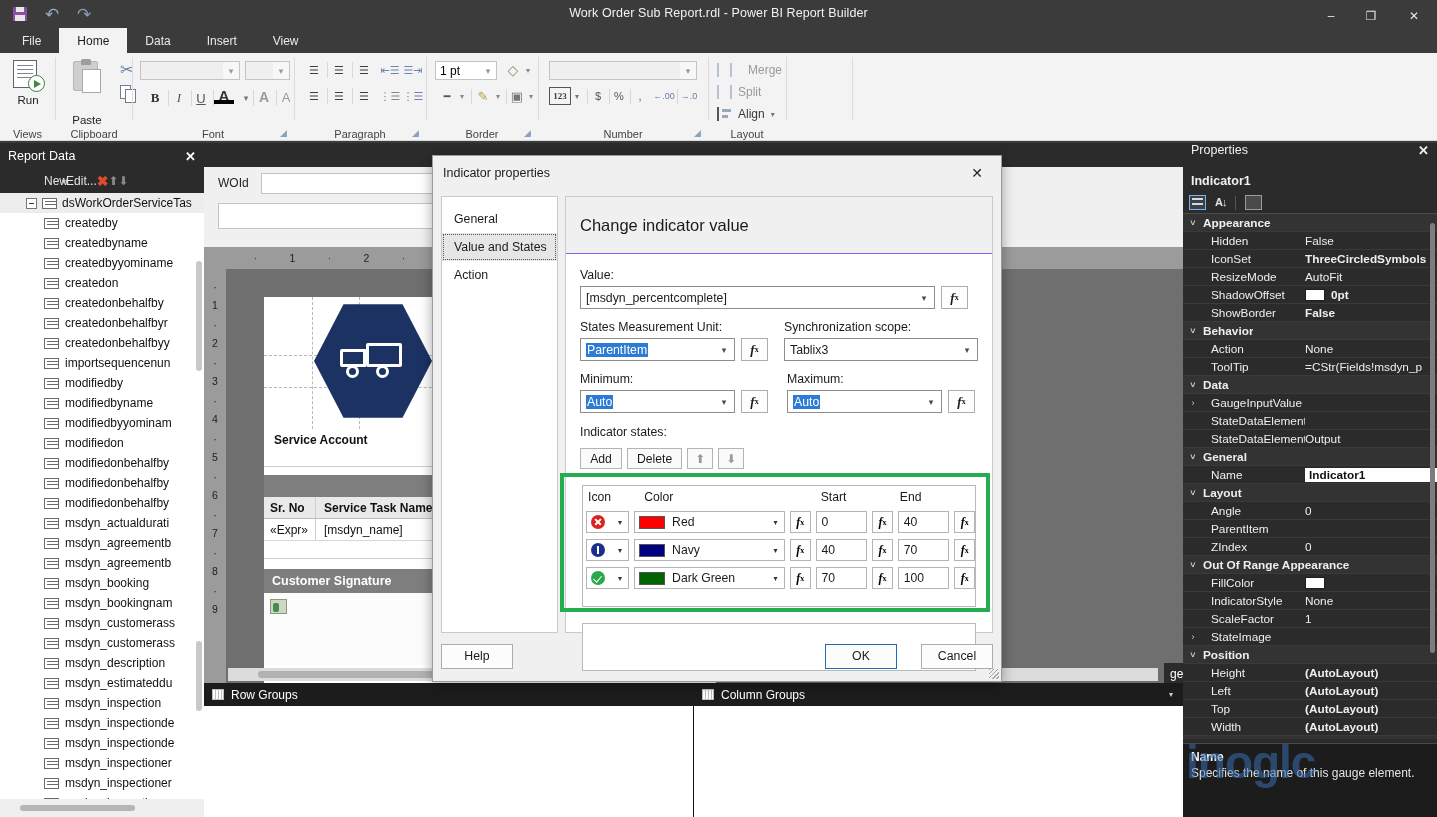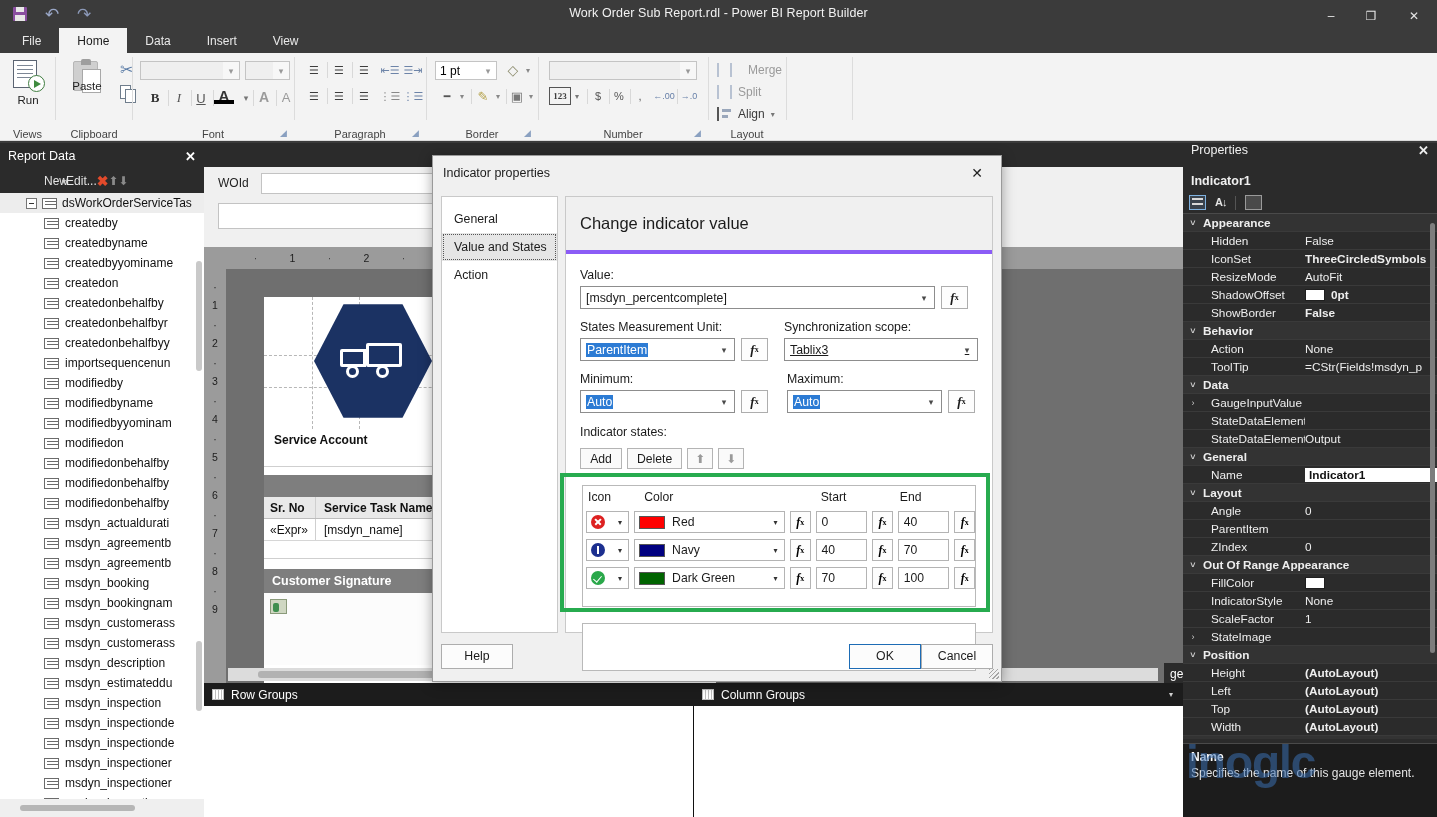--- a/index.html
+++ b/index.html
@@ -52,21 +52,21 @@
   .run-doc i { position:absolute; left:3px; width:16px; height:1.4px; background:#7d8795; }
   .run-play { position:absolute; right:0; bottom:1px; width:17px; height:17px; border-radius:50%; border:1.6px solid #3f7d3f; background:#fff; }
   .run-play::after { content:""; position:absolute; left:5px; top:3.5px; border-left:7px solid #3f8b3f; border-top:4.5px solid transparent; border-bottom:4.5px solid transparent; }
   .runlbl { font-size:11.5px; color:#222; }
 
   
   .paste-ico { position:absolute; left:12px; top:6px; width:38px; height:36px; }
   .clip-board { position:absolute; left:5px; top:2px; width:25px; height:30px; background:#cfcfcf; border:1px solid #b6b6b6; border-radius:2px; }
   .clip-clip { position:absolute; left:13px; top:0px; width:10px; height:6px; background:#9e9e9e; border-radius:2px 2px 0 0; }
   .clip-page { position:absolute; left:14px; top:10px; width:19px; height:24px; background:#fff; border:1px solid #a8a8a8; }
-  .pastelbl { position:absolute; left:0; top:27px; width:62px; text-align:center; font-size:11.5px; color:#222; }
+  .pastelbl { position:absolute; left:0; top:61px; width:62px; text-align:center; font-size:11.5px; color:#222; }
   .scissors { position:absolute; left:64px; top:8px; width:18px; height:18px; color:#5b7ca6; font-size:16px; line-height:18px; }
   .copyic { position:absolute; left:64px; top:32px; width:20px; height:18px; }
   .copyic .p1 { position:absolute; left:0; top:0; width:11px; height:14px; border:1.3px solid #6f7d8c; background:#fff; }
   .copyic .p2 { position:absolute; left:5px; top:4px; width:11px; height:14px; border:1.3px solid #6f7d8c; background:#fff; }
 
   
   .fcombo { position:absolute; height:19px; border:1px solid #c4c4c4; background:#f7f7f7; display:flex; align-items:center; }
   .fcombo .fld { flex:1; height:100%; background:#efefef; }
   .fcombo .cv { width:16px; text-align:center; color:#999; font-size:9px; }
   .fontbtn { position:absolute; width:20px; height:20px; display:flex; align-items:center; justify-content:center; font-size:13px; color:#333; }
@@ -210,21 +210,21 @@
   
   .dlg { position:absolute; left:432px; top:155px; width:570px; height:527px; background:#f0f0f0;
          border:1px solid #9a9a9a; box-shadow:0 2px 12px rgba(0,0,0,.35); }
   .dlg-title { height:33px; background:#f0f0f0; display:flex; align-items:center; padding:0 10px; font-size:12.5px; color:#1b1b1b; }
   .dlg-x { margin-left:auto; width:28px; height:28px; display:flex; align-items:center; justify-content:center; font-size:14px; color:#222; }
   .dlg-body { position:absolute; left:8px; top:40px; right:8px; bottom:48px; display:flex; gap:7px; }
   .navpane { width:125px; background:#fff; border:1px solid #c9c9c9; padding-top:8px; }
   .navitem { height:28px; display:flex; align-items:center; padding-left:12px; font-size:12.3px; color:#1b1b1b; }
   .navitem.sel { background:#e6e6e6; outline:1px dotted #555; outline-offset:-2px; }
   .contentpane { flex:1; background:#fff; border:1px solid #c9c9c9; position:relative; }
-  .cp-head { height:57px; background:#f0f0f0; border-bottom:4px solid #8b5cf6; display:flex; align-items:center; padding-left:14px; }
+  .cp-head { height:57px; background:#f0f0f0; border-bottom:1px solid #8b5cf6; display:flex; align-items:center; padding-left:14px; }
   .cp-head h2 { margin:0; font-size:16.5px; font-weight:normal; color:#1b1b1b; }
   .cp-inner { padding:14px 14px 0 14px; }
   .flabel { font-size:12.3px; color:#1b1b1b; margin-bottom:4px; }
   .row { display:flex; align-items:center; gap:6px; }
   .combo { height:23px; border:1px solid #8d8d8d; background:#fff; display:flex; align-items:center; padding-left:5px; font-size:12.3px; color:#1b1b1b; }
   .combo .cv { margin-left:auto; width:20px; text-align:center; color:#4a4a4a; font-size:9px; }
   .combo .selhl { background:#2c7bd4; color:#fff; padding:0 1px; }
   .fxbtn { width:27px; height:23px; border:1px solid #adadad; background:#fdfdfd; display:flex; align-items:center; justify-content:center;
            font-family:"Liberation Serif", serif; font-style:italic; font-size:13px; font-weight:bold; color:#1b1b1b; }
   .fxbtn sub { font-size:8px; font-style:normal; }
@@ -255,21 +255,21 @@
   .colorcombo { width:178px; height:22px; border:1px solid #b4b4b4; background:#fff; display:flex; align-items:center; padding-left:4px; gap:7px; font-size:12.2px; color:#1b1b1b; }
   .csw { width:26px; height:13px; border:1px solid #555; flex:none; }
   .colorcombo .dd { margin-left:auto; width:17px; text-align:center; color:#333; font-size:8px; }
   .numbox { width:60px; height:22px; border:1px solid #b4b4b4; background:#fff; display:flex; align-items:center; padding-left:5px; font-size:12.2px; color:#1b1b1b; }
   .fxsm { width:24px; height:22px; border:1px solid #b4b4b4; background:#fdfdfd; display:flex; align-items:center; justify-content:center;
           font-family:"Liberation Serif", serif; font-style:italic; font-weight:bold; font-size:12px; }
   .bottombox { position:absolute; left:2px; top:150px; right:2px; height:48px; border:1px solid #b9b9b9; background:#fff; }
   .dlg-foot { position:absolute; left:8px; right:8px; bottom:8px; height:34px; display:flex; align-items:center; }
   .dbtn { height:25px; width:72px; border:1px solid #adadad; background:#fcfcfc; font-size:12.3px; display:flex; align-items:center; justify-content:center; color:#1b1b1b; }
   .dbtn.primary { border:1.6px solid #1d6cb5; }
-  .dlg-foot .right { margin-left:auto; display:flex; gap:0; }
+  .dlg-foot .right { margin-left:auto; display:flex; gap:24px; }
   .resizer { position:absolute; right:2px; bottom:2px; width:10px; height:10px;
      background:repeating-linear-gradient(135deg,#a5a5a5 0 1px,transparent 1px 3px); }
 </style>
 </head>
 <body>
 
 <div class="app">
 
   <div class="titlebar">
     <div class="qat">
@@ -915,21 +915,21 @@
                 </div>
                 <div class="fxbtn">
                     <i>f</i>
                     <sub>x</sub>
                   </div>
               </div>
             </div>
             <div class="col">
               <div class="flabel">Synchronization scope:</div>
               <div class="row">
-                <div class="combo" style="width:194px;text-decoration:underline;">
+                <div class="combo" style="width:194px;">
                   <span>Tablix3</span>
                     <span class="cv">▾</span>
                 </div>
               </div>
             </div>
           </div>
 
           <div class="twocol">
             <div class="col">
               <div class="flabel">Minimum:</div>

